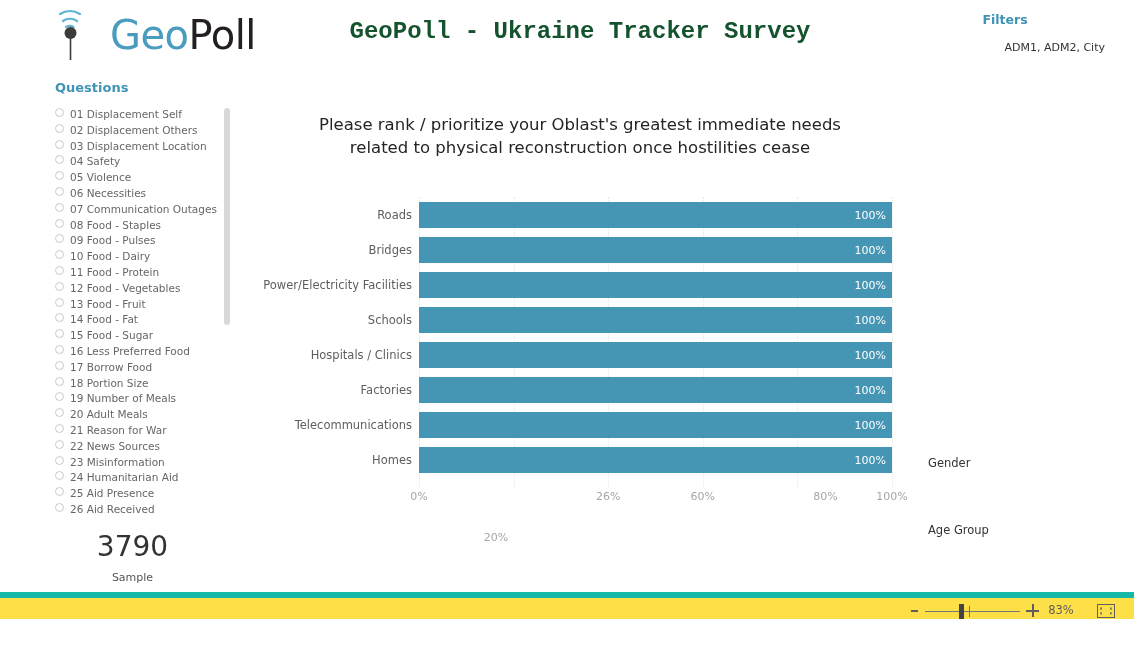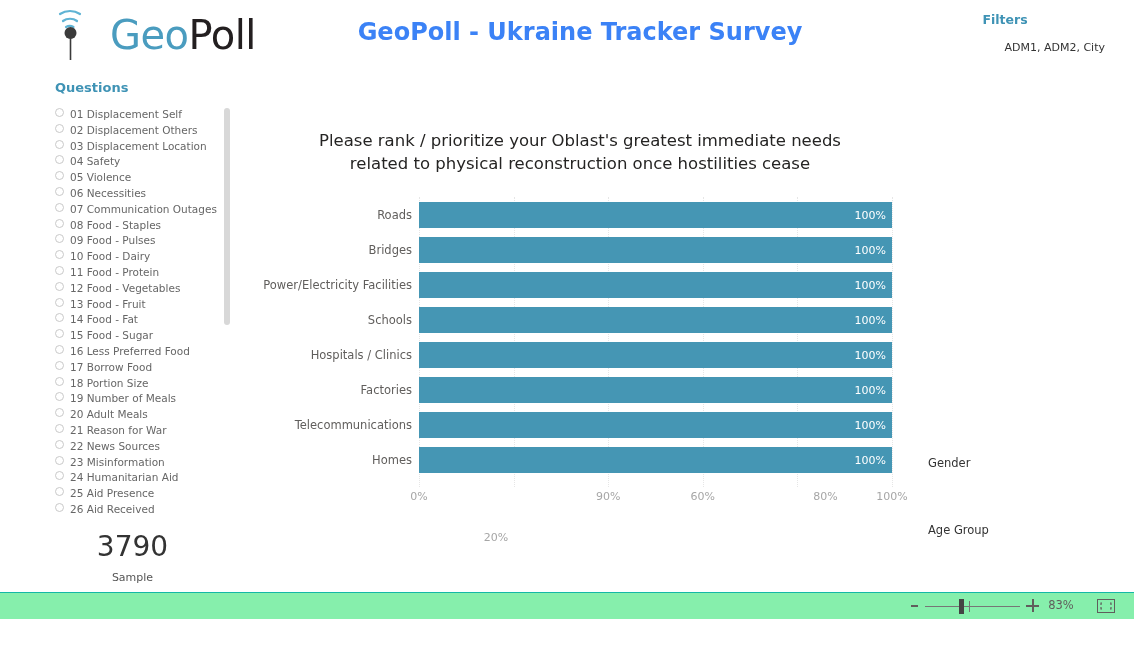--- a/index.html
+++ b/index.html
@@ -47,42 +47,42 @@
   }
 
   
   #sample-card { position: absolute; left: 55px; top: 533px; width: 155px; text-align: center; }
   #sample-value { font-size: 28px; color: #333333; font-weight: 400; line-height: 1.0; }
   #sample-label { font-size: 11px; color: #555555; margin-top: 10px; }
 
   
   #main-title {
     position: absolute; left: 300px; top: 18px; width: 560px; text-align: center;
-    font-size: 24px; font-weight: bold; color: #3b82f6;
+    font-size: 24px; font-weight: bold; color: #14532d; font-family: Liberation Mono, monospace;
   }
 
   
   #filters-title {
     position: absolute; left: 905px; top: 12px; width: 200px; text-align: center;
     font-size: 12.5px; font-weight: bold; color: #3f93b5;
   }
   #filters-value {
     position: absolute; left: 905px; top: 41px; width: 200px; text-align: right;
     font-size: 11px; color: #333333;
   }
 
   
   #gender-label { position: absolute; left: 928px; top: 456px; font-size: 11.5px; color: #333333; }
   #age-label { position: absolute; left: 928px; top: 523px; font-size: 11.5px; color: #333333; }
 
   
   #chart { position: absolute; left: 260px; top: 105px; width: 640px; height: 420px; }
   #chart-title {
     position: absolute; left: 40px; top: 8px; width: 560px; text-align: center;
-    font-size: 16.5px; color: #252423; line-height: 1.42; margin-top: 16px;
+    font-size: 16.5px; color: #252423; line-height: 1.42;
   }
   #plot { position: absolute; left: 0px; top: 92px; width: 640px; height: 290px; }
   .bar-row { position: relative; height: 35px; }
   .cat-label {
     position: absolute; left: 0; top: 0; width: 152px; height: 35px;
     display: flex; align-items: center; justify-content: flex-end;
     font-size: 11.5px; color: #605e5c; white-space: nowrap;
   }
   .bar-track { position: absolute; left: 159px; top: 0; width: 473px; height: 35px; }
   .bar-fill {
@@ -94,21 +94,21 @@
   .gridline { position: absolute; top: 0; width: 1px; height: 290px; border-left: 1px dotted #e6e6e6; }
   #axis { position: absolute; left: 159px; top: 385px; width: 473px; height: 20px; }
   .tick-label {
     position: absolute; top: 0; transform: translateX(-50%);
     font-size: 11px; color: #a6a6a6; white-space: nowrap;
   }
 
   
   #zoombar {
     position: absolute; left: 0; top: 592px; width: 1134px; height: 27px;
-    background: #86efac; border-top: 1px solid #14b8a6;
+    background: #fde047; border-top: 6px solid #14b8a6;
   }
   #zoom-minus { position: absolute; left: 911px; top: 12px; width: 7px; height: 2px; background: #605e5c; cursor: pointer; }
   #zoom-track { position: absolute; left: 925px; top: 13px; width: 95px; height: 1px; background: #767676; cursor: pointer; }
   #zoom-thumb { position: absolute; left: 959px; top: 6px; width: 5px; height: 15px; background: #444444; cursor: pointer; }
   #zoom-notch { position: absolute; left: 969px; top: 8px; width: 1px; height: 11px; background: #767676; }
   #zoom-plus { position: absolute; left: 1026px; top: 6px; width: 13px; height: 13px; cursor: pointer; }
   #zoom-plus:before { content: ""; position: absolute; left: 0; top: 6px; width: 13px; height: 2px; background: #605e5c; }
   #zoom-plus:after { content: ""; position: absolute; left: 6px; top: 0; width: 2px; height: 13px; background: #605e5c; }
   #zoom-percent { position: absolute; left: 1040px; top: 5px; width: 42px; text-align: center; font-size: 11.5px; color: #605e5c; }
   #fit-icon { position: absolute; left: 1097px; top: 6px; width: 18px; height: 14px; cursor: pointer; }
@@ -342,21 +342,21 @@
             <div class="bar-track">
               <div class="bar-fill" style="width: 473px; background: rgb(69, 150, 180);">
                 <span class="bar-value" style="color: rgb(255, 255, 255);">100%</span>
               </div>
             </div>
           </div>
         </div>
       <div id="axis">
           <div class="tick-label" style="left: 0px;">0%</div>
           <div class="tick-label" style="left: 77px; margin-top: 41px;">20%</div>
-          <div class="tick-label" style="left: 189.2px;">90%</div>
+          <div class="tick-label" style="left: 189.2px;">26%</div>
           <div class="tick-label" style="left: 283.8px;">60%</div>
           <div class="tick-label" style="left: 378.4px; margin-left: 28px;">80%</div>
           <div class="tick-label" style="left: 473px;">100%</div>
         </div>
     </div>
 
   </div>
 
   <div id="zoombar">
     <div id="zoom-minus"></div>

